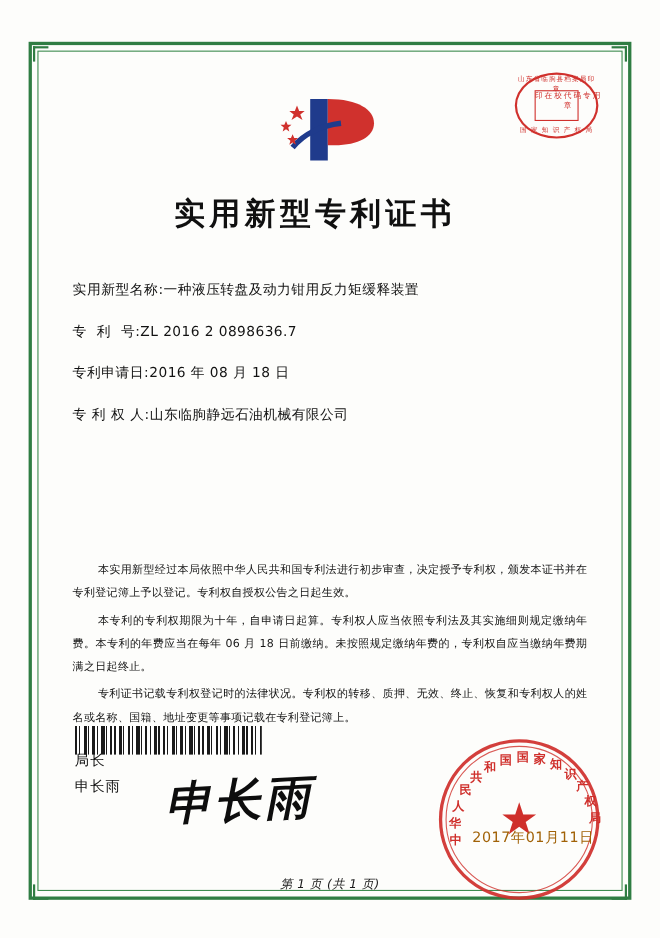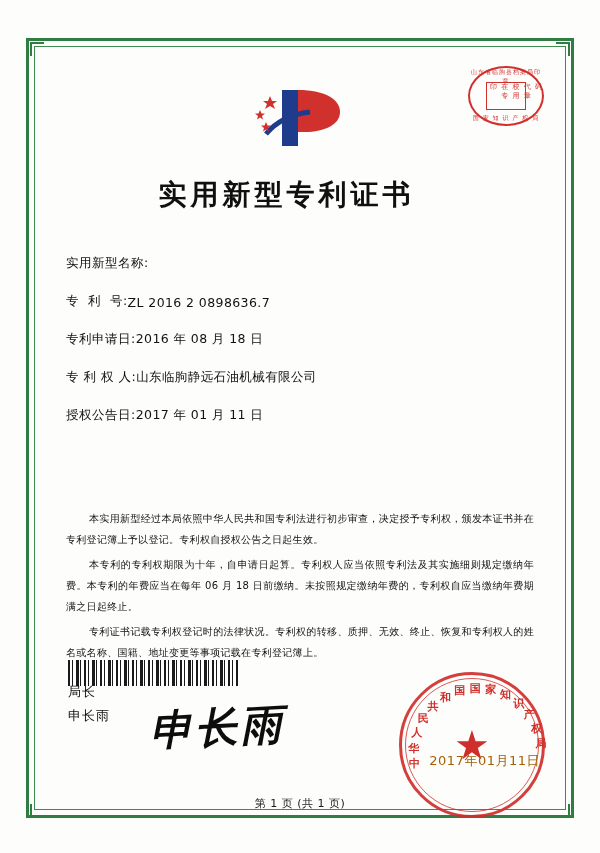--- a/index.html
+++ b/index.html
@@ -94,21 +94,21 @@
   }
   .seal-top .stext {
     position: absolute;
     left: 18px;
     top: 17px;
     width: 60px;
     color: #d0312d;
     font-size: 7px;
     line-height: 9px;
     text-align: center;
-    font-family: Liberation Mono, monospace;
+    font-family: Liberation Serif, serif;
   }
   .seal-top .arc-text {
     position: absolute;
     left: 0; top: 2px;
     width: 76px;
     text-align: center;
     color: #d0312d;
     font-size: 6px;
     letter-spacing: 1px;
   }
@@ -132,21 +132,21 @@
 
   
   .fields {
     position: absolute;
     left: 66px;
     top: 255px;
     width: 470px;
   }
   .field-row {
     display: flex;
-    align-items: flex-end;
+    align-items: flex-start;
     margin-bottom: 21px;
     font-size: 12.5px;
     color: #121212;
   }
   .field-label {
     white-space: pre;
     letter-spacing: 0.5px;
   }
   .field-value {
     letter-spacing: 0.4px;
@@ -273,20 +273,21 @@
   
   .footer {
     position: absolute;
     left: 0;
     top: 796px;
     width: 600px;
     text-align: center;
     font-size: 11px;
     color: #1a1a1a;
     letter-spacing: 0.5px;
+    font-style: italic;
   }
 </style>
 </head>
 <body>
 
 <div class="page">
 
   <div class="border-outer"></div>
   <div class="border-inner"></div>
   <div class="corner tl"></div>
@@ -315,36 +316,33 @@
     <div class="stext">印 在 校
 代 码 专 用 章</div>
     <div class="arc-text bottom">国 家 知 识 产 权 局</div>
   </div>
 
   <div class="main-title">实用新型专利证书</div>
 
   <div class="fields">
     <div class="field-row">
       <span class="field-label">实用新型名称:</span>
+      <span class="field-value">一种液压转盘及动力钳用反力矩缓释装置</span>
     </div>
     <div class="field-row">
       <span class="field-label">专  利  号:</span>
       <span class="field-value">ZL 2016 2 0898636.7</span>
     </div>
     <div class="field-row">
       <span class="field-label">专利申请日:</span>
       <span class="field-value">2016 年 08 月 18 日</span>
     </div>
     <div class="field-row">
       <span class="field-label">专 利 权 人:</span>
       <span class="field-value">山东临朐静远石油机械有限公司</span>
-    </div>
-    <div class="field-row">
-      <span class="field-label">授权公告日:</span>
-      <span class="field-value">2017 年 01 月 11 日</span>
     </div>
   </div>
 
   <div class="body-text">
     <p>本实用新型经过本局依照中华人民共和国专利法进行初步审查，决定授予专利权，颁发本证书并在专利登记簿上予以登记。专利权自授权公告之日起生效。</p>
     <p>本专利的专利权期限为十年，自申请日起算。专利权人应当依照专利法及其实施细则规定缴纳年费。本专利的年费应当在每年 06 月 18 日前缴纳。未按照规定缴纳年费的，专利权自应当缴纳年费期满之日起终止。</p>
     <p>专利证书记载专利权登记时的法律状况。专利权的转移、质押、无效、终止、恢复和专利权人的姓名或名称、国籍、地址变更等事项记载在专利登记簿上。</p>
   </div>
 
   <div class="barcode"></div>

